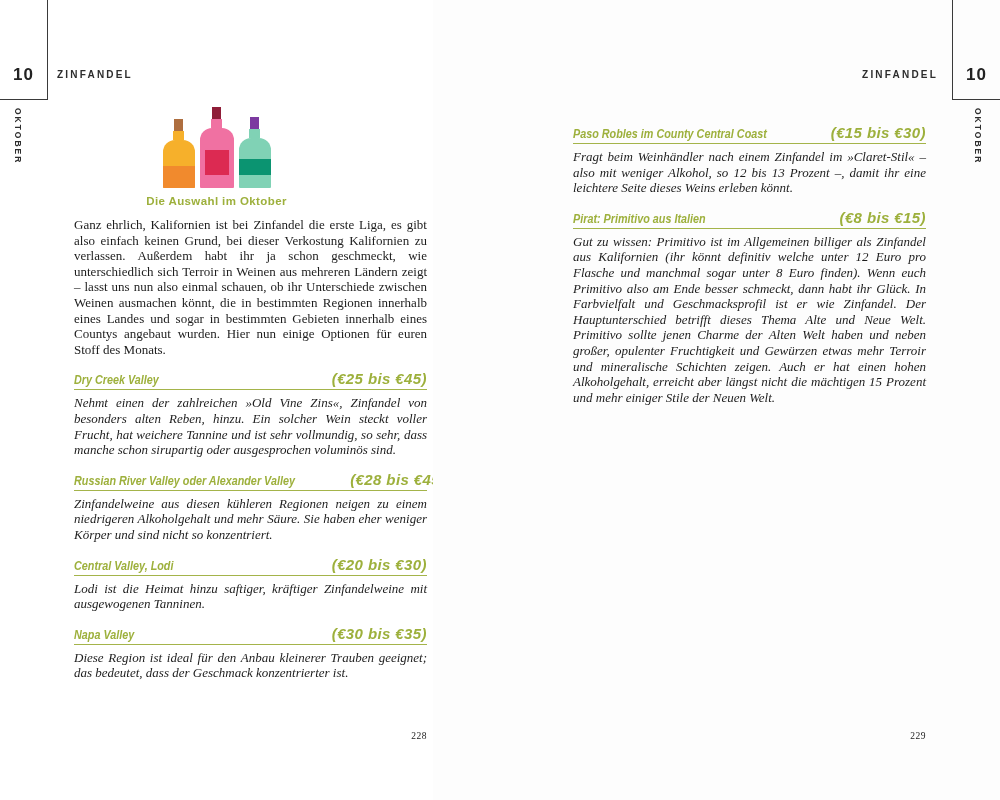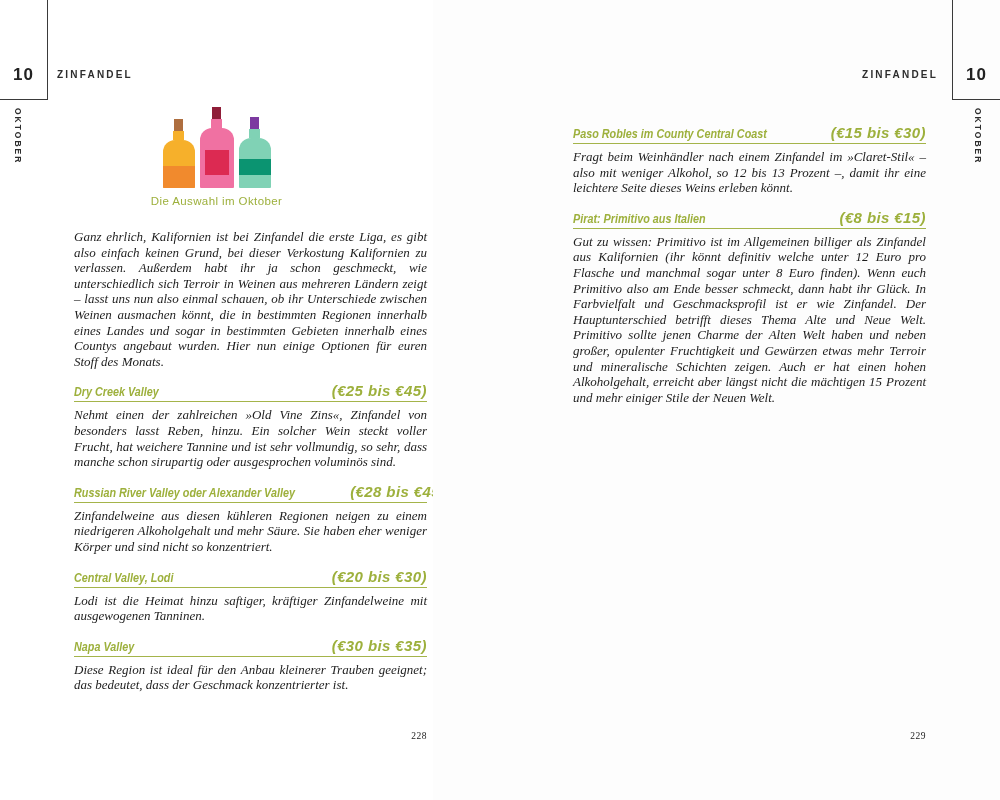--- a/index.html
+++ b/index.html
@@ -35,37 +35,37 @@
   .bottle-body{position:relative;border-radius:12px 12px 1px 1px;overflow:hidden;}
   .b1 .bottle-body{width:32px;height:48px;}
   .b2 .bottle-body{width:34px;height:60px;}
   .b3 .bottle-body{width:32px;height:50px;}
   .band{position:absolute;left:0;right:0;}
   .b1 .band{bottom:0;height:45%;}
   .b2 .band{left:5px;right:5px;top:36%;height:42%;}
   .b3 .band{top:42%;height:32%;}
 
   .bottles-caption{position:absolute;left:0;top:195px;width:433px;text-align:center;
-                   font-family:"Liberation Sans", sans-serif;font-weight:400;font-size:11.5px;
+                   font-family:"Liberation Sans", sans-serif;font-weight:700;font-size:11.5px;
                    letter-spacing:.4px;color:#9DB03C;}
 
   
   .column{position:absolute;width:353px;}
   .col-left{left:74px;top:217px;}
   .col-right{left:140px;top:124px;}
   .para{font-size:13px;line-height:15.6px;text-align:justify;margin:0;hyphens:auto;}
   .section{margin-top:13px;font-style:italic;}
   .section-head{display:flex;justify-content:space-between;align-items:baseline;
                 border-bottom:1.5px solid #A4B44A;padding-bottom:2px;margin-bottom:5px;}
   .section-title{font-family:"Liberation Sans", sans-serif;font-weight:700;font-size:13.5px;
                  color:#9DB03C;white-space:nowrap;}
   .section-title .squeeze{display:inline-block;transform:scaleX(.8);transform-origin:left center;letter-spacing:0;}
   .section-price{font-family:"Liberation Sans", sans-serif;font-weight:700;font-size:15px;
                  letter-spacing:.4px;color:#9DB03C;white-space:nowrap;}
-  .intro{margin-top:12px;font-style:italic;}
+  .intro{margin-top:0;}
 
   .page-num{position:absolute;top:731px;width:353px;text-align:right;font-size:9.5px;
             letter-spacing:.5px;color:#222;font-family:"Liberation Serif", serif;}
   .num-left{left:74px;}
   .num-right{left:140px;}
 </style>
 </head>
 <body>
 
 <div class="spread">
@@ -103,21 +103,21 @@
     <div class="bottles-caption">Die Auswahl im Oktober</div>
 
     <div class="column col-left">
       <p class="para intro">Ganz ehrlich, Kalifornien ist bei Zinfandel die erste Liga, es gibt also einfach keinen Grund, bei dieser Verkostung Kalifornien zu verlassen. Außerdem habt ihr ja schon geschmeckt, wie unterschiedlich sich Terroir in Weinen aus mehreren Ländern zeigt – lasst uns nun also einmal schauen, ob ihr Unterschiede zwischen Weinen ausmachen könnt, die in bestimmten Regionen innerhalb eines Landes und sogar in bestimmten Gebieten innerhalb eines Countys angebaut wurden. Hier nun einige Optionen für euren Stoff des Monats.</p>
 
       <div class="section">
         <div class="section-head">
           <span class="section-title"><span class="squeeze">Dry Creek Valley</span></span>
           <span class="section-price">(€25 bis €45)</span>
         </div>
-        <p class="para">Nehmt einen der zahlreichen »Old Vine Zins«, Zinfandel von besonders lasst Reben, hinzu. Ein solcher Wein steckt voller Frucht, hat weichere Tannine und ist sehr vollmundig, so sehr, dass manche schon sirupartig oder ausgesprochen voluminös sind.</p>
+        <p class="para">Nehmt einen der zahlreichen »Old Vine Zins«, Zinfandel von besonders alten Reben, hinzu. Ein solcher Wein steckt voller Frucht, hat weichere Tannine und ist sehr vollmundig, so sehr, dass manche schon sirupartig oder ausgesprochen voluminös sind.</p>
       </div>
 
       <div class="section">
         <div class="section-head">
           <span class="section-title"><span class="squeeze">Russian River Valley oder Alexander Valley</span></span>
           <span class="section-price">(€28 bis €45)</span>
         </div>
         <p class="para">Zinfandelweine aus diesen kühleren Regionen neigen zu einem niedrigeren Alkoholgehalt und mehr Säure. Sie haben eher weniger Körper und sind nicht so konzentriert.</p>
       </div>
 

